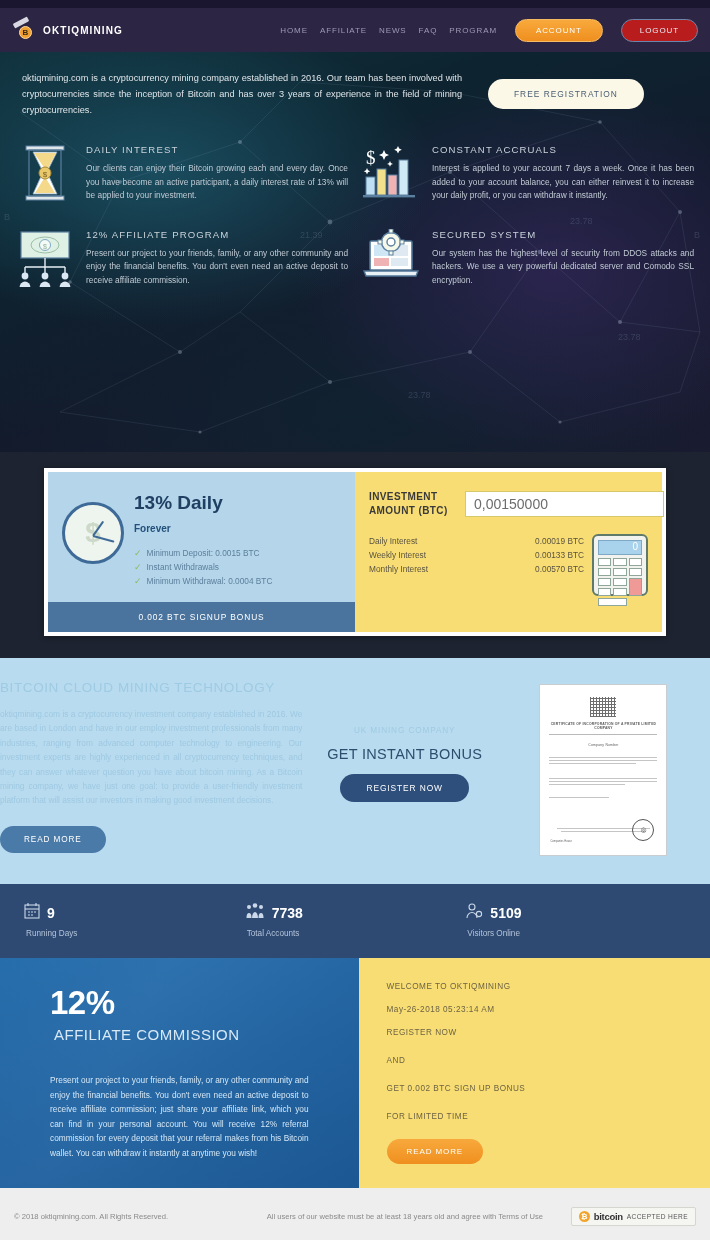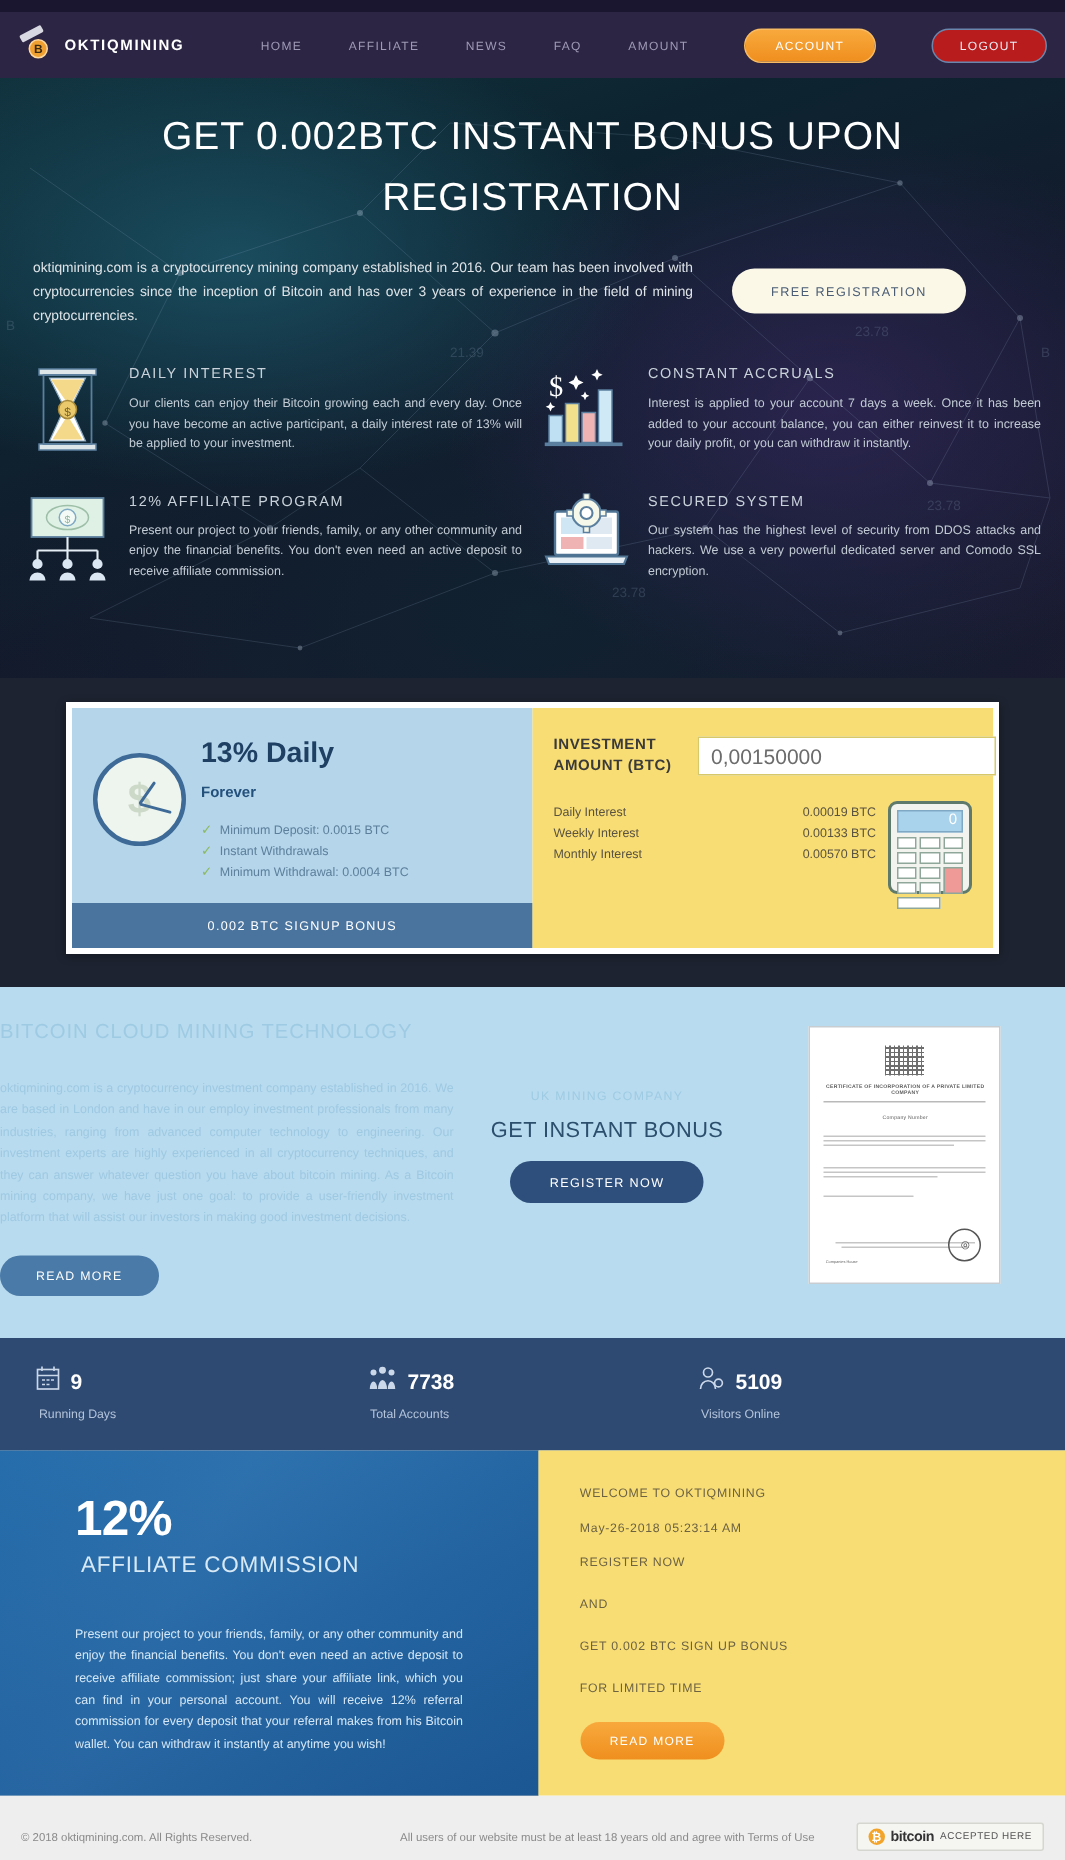--- a/index.html
+++ b/index.html
@@ -31,21 +31,21 @@
     width: 13px; height: 13px; border-radius: 50%;
     background: #f0a030; border: 1px solid #ffd9a0;
     color: #3a2a10; font-size: 8px; font-weight: bold;
     display: flex; align-items: center; justify-content: center;
   }
   .logo-text {
     color: #ffffff; font-size: 10px; font-weight: bold;
     letter-spacing: 1.1px;
   }
   .navlinks {
-    margin-left: auto; display: flex; align-items: center; gap: 31px;
+    margin-left: auto; display: flex; align-items: center; gap: 12px;
   }
   .navlink {
     color: #9f9ab6; font-size: 8px; letter-spacing: 0.9px;
     text-decoration: none; cursor: pointer;
   }
   .btn-account {
     background: linear-gradient(#f8a93c, #ef8f1f);
     color: #fff; font-size: 8px; letter-spacing: 0.9px;
     padding: 6px 20px; border-radius: 14px; border: 1px solid #f7bb63;
     cursor: pointer; margin-left: 6px;
@@ -180,21 +180,21 @@
   .ck.wide { grid-column: span 2; }
 
   
   .cloud {
     background: #b8dbef; padding: 22px 0 28px;
     display: flex; position: relative;
   }
   .cloud-left { width: 44%; padding: 0 10px 0 0; }
   .cloud-h2 {
     color: #9ecbe3; font-size: 13.5px; letter-spacing: .6px;
-    margin-bottom: 23px; font-weight: 400;
+    margin-bottom: 12px; font-weight: 400;
   }
   .cloud-p {
     color: #9ec9e2; font-size: 8.3px; line-height: 14.4px; text-align: justify;
   }
   .btn-readmore {
     margin-top: 18px; background: #4a7aa8; color: #ffffff;
     font-size: 8.2px; letter-spacing: .9px;
     padding: 9px 24px; border-radius: 16px; border: none; cursor: pointer;
   }
   .cloud-mid { width: 26%; text-align: center; padding-top: 46px; }
@@ -308,21 +308,21 @@
         <span class="logo-pick"></span>
         <span class="logo-coin">B</span>
       </span>
       <span class="logo-text">OKTIQMINING</span>
     </div>
     <div class="navlinks">
       <a class="navlink">HOME</a>
       <a class="navlink">AFFILIATE</a>
       <a class="navlink">NEWS</a>
       <a class="navlink">FAQ</a>
-      <a class="navlink">AMOUNT</a>
+      <a class="navlink">PROGRAM</a>
       <button class="btn-account">ACCOUNT</button>
       <button class="btn-logout">LOGOUT</button>
     </div>
   </div>
 
   <div class="hero">
     <svg class="hero-net" viewBox="0 0 710 400" preserveAspectRatio="none">
       <g stroke="#9fb6d0" stroke-width="0.5" fill="none" opacity="0.45">
         <path d="M20 60 L120 130 L70 230 L180 300 L60 360"></path>
         <path d="M120 130 L240 90 L330 170 L240 260 L180 300"></path>
@@ -352,21 +352,20 @@
       <g fill="#7f94ab" font-size="9" opacity="0.5" font-family="Liberation Sans">
         <text x="570" y="172">23.78</text>
           <text x="618" y="288">23.78</text>
         <text x="300" y="186">21.39</text>
           <text x="408" y="346">23.78</text>
         <text x="694" y="186">B</text>
           <text x="4" y="168">B</text>
       </g>
     </svg>
 
-    <div class="hero-title">GET 0.002BTC INSTANT BONUS UPON REGISTRATION</div>
 
     <div class="hero-row">
       <div class="hero-desc">oktiqmining.com is a cryptocurrency mining company established in 2016. Our team has been involved with cryptocurrencies since the inception of Bitcoin and has over 3 years of experience in the field of mining cryptocurrencies.</div>
       <button class="btn-free">FREE REGISTRATION</button>
     </div>
 
     <div class="features">
 
       <div class="feat">
         <div class="feat-ico">

